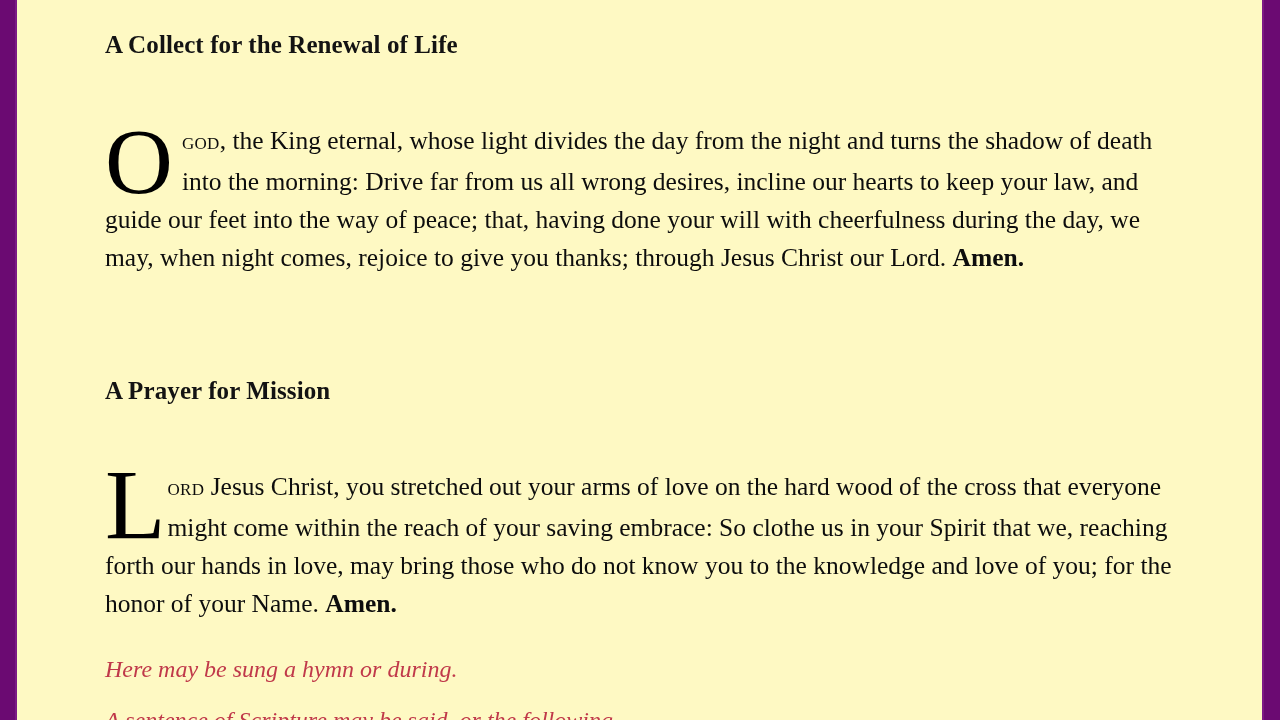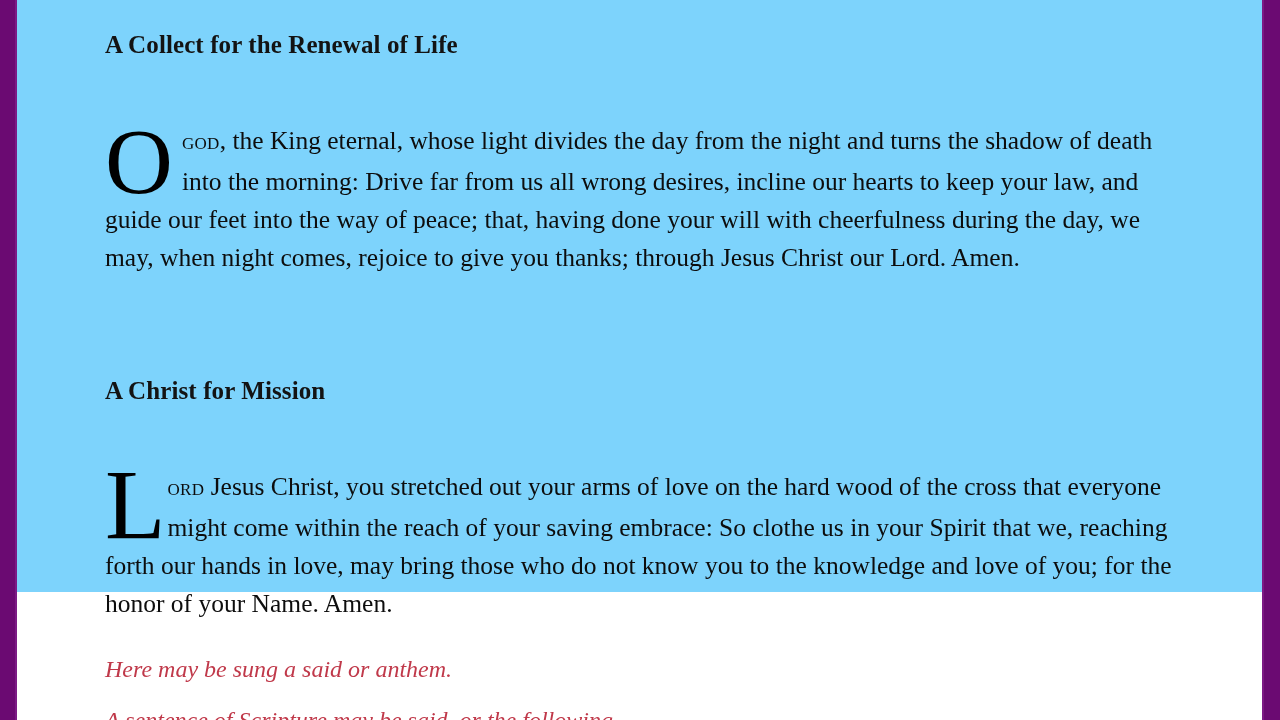--- a/index.html
+++ b/index.html
@@ -10,22 +10,22 @@
     width: 1280px;
     height: 720px;
     overflow: hidden;
     background: #ffffff;
     font-family: "Liberation Serif", "DejaVu Serif", serif;
   }
 
   .page {
     position: relative;
     width: 1280px;
-    height: 592px;
-    background: #7dd3fc;
+    height: 720px;
+    background: #fef9c3;
     box-sizing: border-box;
   }
 
   
   .edge-bar {
     position: absolute;
     top: 0;
     width: 17px;
     height: 720px;
     background: #6b0a72;
@@ -103,21 +103,21 @@
   }
 
   
   .smallcaps {
     font-variant: small-caps;
     font-size: 17px;
     letter-spacing: 0.3px;
   }
 
   .amen {
-    font-weight: normal;
+    font-weight: bold;
   }
 
   .rubric {
     position: absolute;
     left: 0;
     width: 1069px;
     font-style: italic;
     font-size: 24px;
     line-height: 34px;
     color: #c0394a;
@@ -138,24 +138,24 @@
   </div>
 
   <div class="content">
 
     <h2 class="section-heading collect-heading">A Collect for the Renewal of Life</h2>
 
     <div class="prayer collect">
       <p><span class="dropcap">O</span><span class="smallcaps">GOD</span><span>, the King eternal, whose light divides the day from the night and turns the shadow of death into the morning: Drive far from us all wrong desires, incline our hearts to keep your law, and guide our feet into the way of peace; that, having done your will with cheerfulness during the day, we may, when night comes, rejoice to give you thanks; through Jesus Christ our Lord. </span><span class="amen">Amen.</span></p>
     </div>
 
-    <h2 class="section-heading mission-heading">A Christ for Mission</h2>
+    <h2 class="section-heading mission-heading">A Prayer for Mission</h2>
 
     <div class="prayer mission">
       <p><span class="dropcap l-cap">L</span><span class="smallcaps">ORD</span><span> Jesus Christ, you stretched out your arms of love on the hard wood of the cross that everyone might come within the reach of your saving embrace: So clothe us in your Spirit that we, reaching forth our hands in love, may bring those who do not know you to the knowledge and love of you; for the honor of your Name. </span><span class="amen">Amen.</span></p>
     </div>
 
-    <div class="rubric first">Here may be sung a said or anthem.</div>
+    <div class="rubric first">Here may be sung a hymn or during.</div>
 
     <div class="rubric second">A sentence of Scripture may be said, or the following</div>
 
   </div>
 </div>
 
 </body></html>

